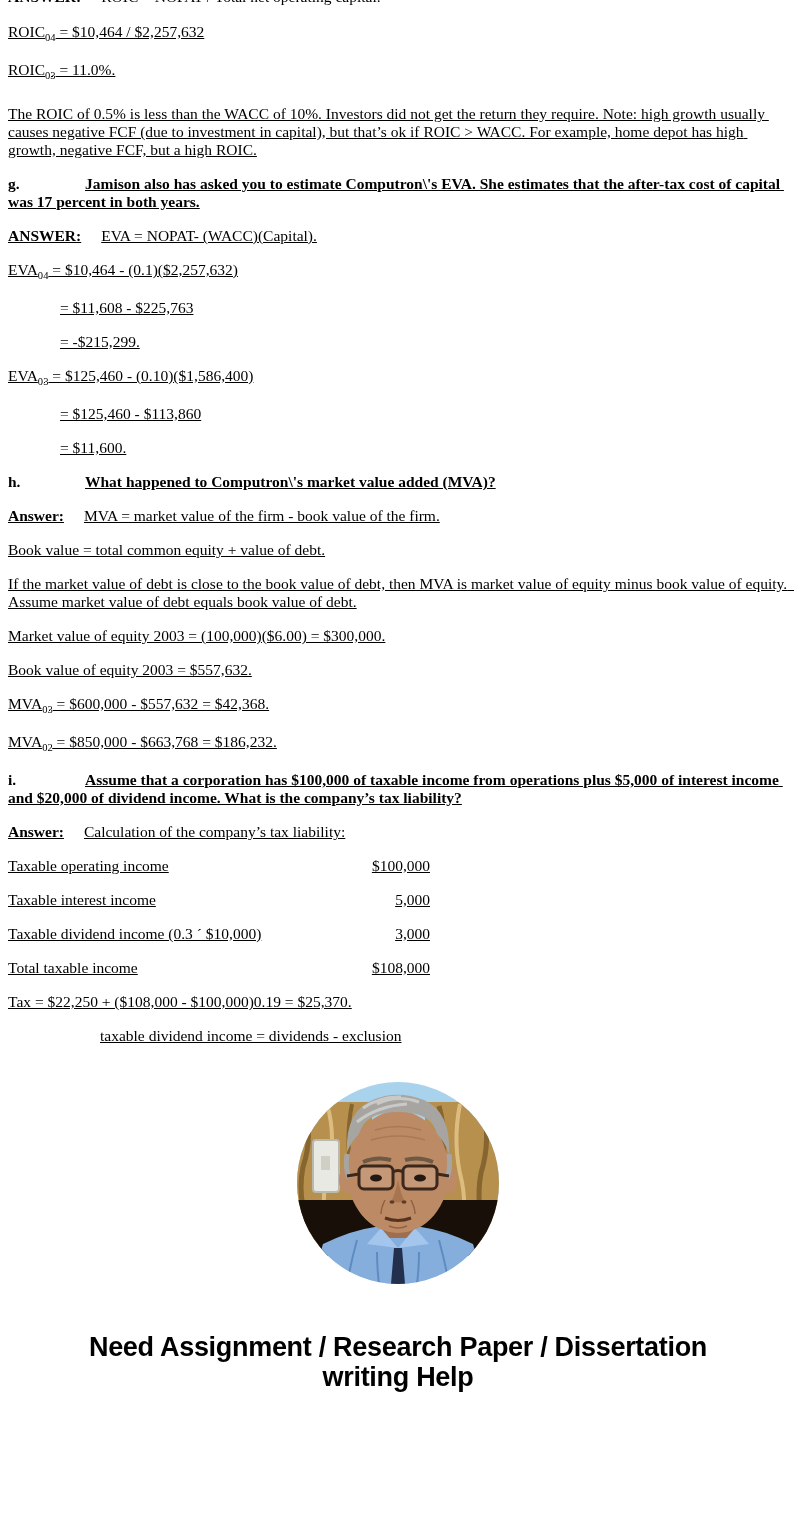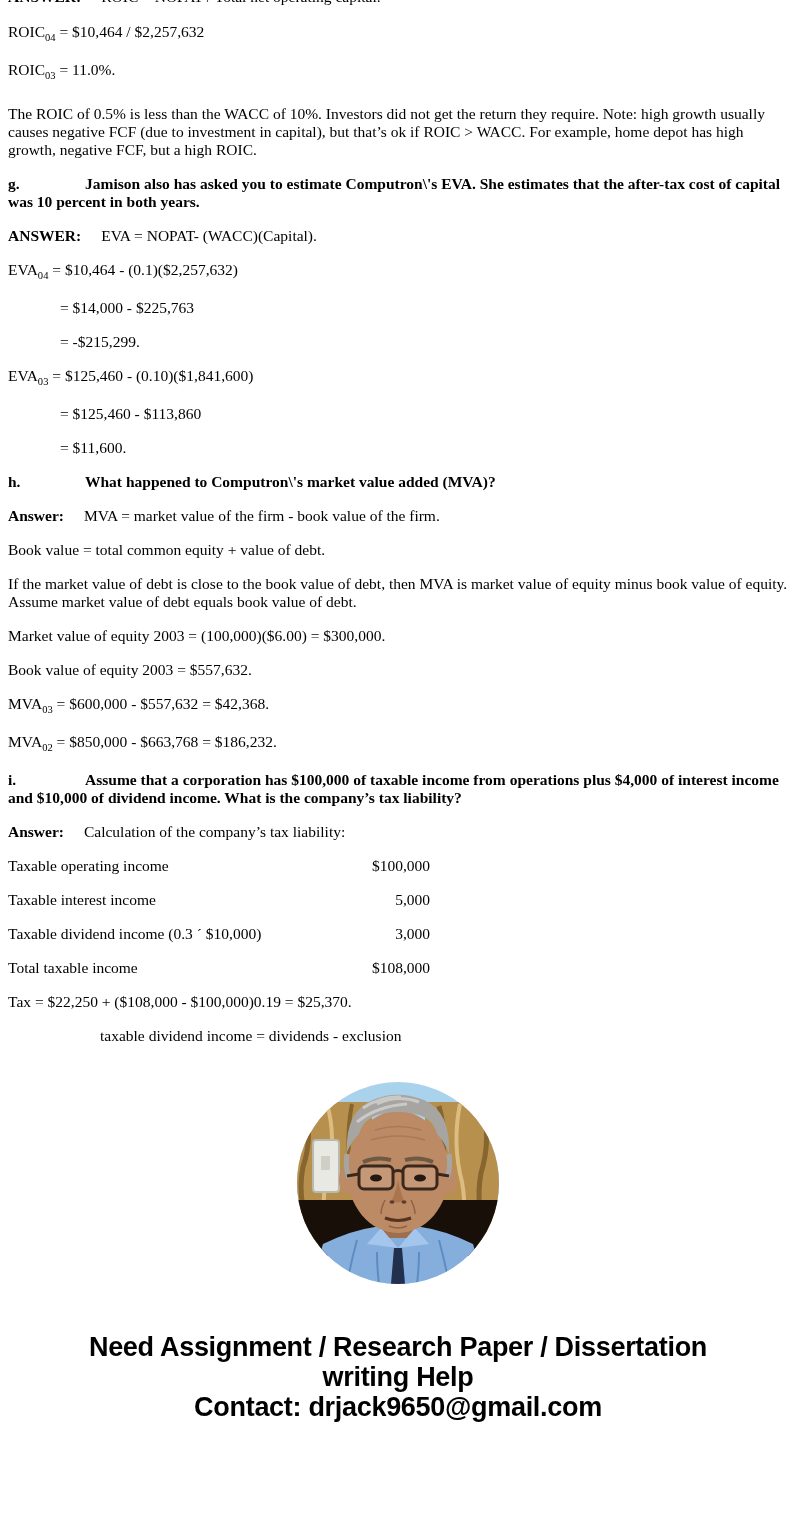--- a/index.html
+++ b/index.html
@@ -1,19 +1,19 @@
 <!DOCTYPE html>
 <html><head>
 <meta charset="utf-8">
 <style>
   html,body{margin:0;padding:0;background:#ffffff;}
   body{width:794px;height:1523px;overflow:hidden;position:relative;
        font-family:"Liberation Serif","DejaVu Serif",serif;color:#000;}
   .doc{position:relative;padding:23px 6px 0 8px;}
-  .doc p{margin:0 0 16px 0;font-size:15.5px;line-height:18px;white-space:pre-wrap;}
+  .doc p{margin:0 0 16px 0;font-size:15.5px;line-height:18px;white-space:pre-wrap;text-decoration:underline;}
   .doc p.sub-extra{margin-bottom:20px;}
   .doc p.sub-tight{margin-bottom:26px;}
   .b{font-weight:bold;}
   .heading{font-weight:bold;}
   .hletter{display:inline-block;width:77px;font-weight:bold;}
   .spacer20{display:inline-block;width:20px;}
   .ind60{padding-left:52px;}
   .ind64{padding-left:56px;}
   .ind100{padding-left:92px;}
   sub{font-size:0.68em;line-height:0;}
@@ -32,51 +32,51 @@
 
   <div class="clipped-line"><span class="b">ANSWER:</span><span class="spacer20"></span><span>ROIC = NOPAT / Total net operating capital.</span></div>
 
   <p class="sub-extra"><span>ROIC</span><sub>04</sub><span> = $10,464 / $2,257,632</span></p>
 
 
   <p class="sub-tight"><span>ROIC</span><sub>03</sub><span> = 11.0%.</span></p>
 
   <p>The ROIC of 0.5% is less than the WACC of 10%. Investors did not get the return they require. Note: high growth usually causes negative FCF (due to investment in capital), but that’s ok if ROIC &gt; WACC. For example, home depot has high growth, negative FCF, but a high ROIC.</p>
 
-  <p class="heading"><span class="hletter">g.</span><span>Jamison also has asked you to estimate Computron\'s EVA. She estimates that the after-tax cost of capital was 10 percent in both years.</span></p>
+  <p class="heading"><span class="hletter">g.</span><span>Jamison also has asked you to estimate Computron\'s EVA. She estimates that the after-tax cost of capital was 17 percent in both years.</span></p>
 
   <p><span class="b">ANSWER:</span><span class="spacer20"></span><span>EVA = NOPAT- (WACC)(Capital).</span></p>
 
   <p class="sub-extra"><span>EVA</span><sub>04</sub><span> = $10,464 - (0.1)($2,257,632)</span></p>
 
-  <p class="ind60">= $14,000 - $225,763</p>
+  <p class="ind60">= $11,608 - $225,763</p>
   <p class="ind60">= -$215,299.</p>
 
-  <p class="sub-extra"><span>EVA</span><sub>03</sub><span> = $125,460 - (0.10)($1,841,600)</span></p>
+  <p class="sub-extra"><span>EVA</span><sub>03</sub><span> = $125,460 - (0.10)($1,586,400)</span></p>
 
   <p class="ind60">= $125,460 - $113,860</p>
   <p class="ind60">= $11,600.</p>
 
   <p class="heading"><span class="hletter">h.</span><span>What happened to Computron\'s market value added (MVA)?</span></p>
 
   <p><span class="b">Answer:</span><span class="spacer20"></span><span>MVA = market value of the firm - book value of the firm.</span></p>
 
 
   <p>Book value = total common equity + value of debt.</p>
 
   <p>If the market value of debt is close to the book value of debt, then MVA is market value of equity minus book value of equity.   Assume market value of debt equals book value of debt.</p>
 
   <p>Market value of equity 2003 = (100,000)($6.00) = $300,000.</p>
   <p>Book value of equity 2003 = $557,632.</p>
 
   <p class="sub-extra"><span>MVA</span><sub>03</sub><span> = $600,000 - $557,632 = $42,368.</span></p>
 
   <p class="sub-extra"><span>MVA</span><sub>02</sub><span> = $850,000 - $663,768 = $186,232.</span></p>
 
-  <p class="heading"><span class="hletter">i.</span><span>Assume that a corporation has $100,000 of taxable income from operations plus $4,000 of interest income and $10,000 of dividend income. What is the company’s tax liability?</span></p>
+  <p class="heading"><span class="hletter">i.</span><span>Assume that a corporation has $100,000 of taxable income from operations plus $5,000 of interest income and $20,000 of dividend income. What is the company’s tax liability?</span></p>
 
   <p><span class="b">Answer:</span><span class="spacer20"></span><span>Calculation of the company’s tax liability:</span></p>
 
   <p class="taxrow"><span>Taxable operating income</span><span class="val">$100,000</span></p>
   <p class="taxrow"><span>Taxable interest income</span><span class="val">5,000</span></p>
   <p class="taxrow"><span>Taxable dividend income (0.3 ´ $10,000)</span><span class="val">3,000</span></p>
   <p class="taxrow"><span>Total taxable income</span><span class="val">$108,000</span></p>
 
   <p>Tax = $22,250 + ($108,000 - $100,000)0.19 = $25,370.</p>
 
@@ -142,16 +142,15 @@
         <path d="M88,118 q-4,8 -4,14 M114,118 q4,8 4,14" stroke="#8f6243" stroke-width="1.5" fill="none"></path>
         <path d="M88,136 q13,5 26,0" stroke="#55331f" stroke-width="3" fill="none"></path>
         <path d="M92,144 q9,4 18,0" stroke="#8f6243" stroke-width="1.5" fill="none"></path>
       </g>
     </svg>
   </div>
 
   <div class="footer">
     <div>Need Assignment / Research Paper / Dissertation</div>
     <div>writing Help</div>
-    <div>Contact: drjack9650@gmail.com</div>
   </div>
 
 </div>
 
 </body></html>

